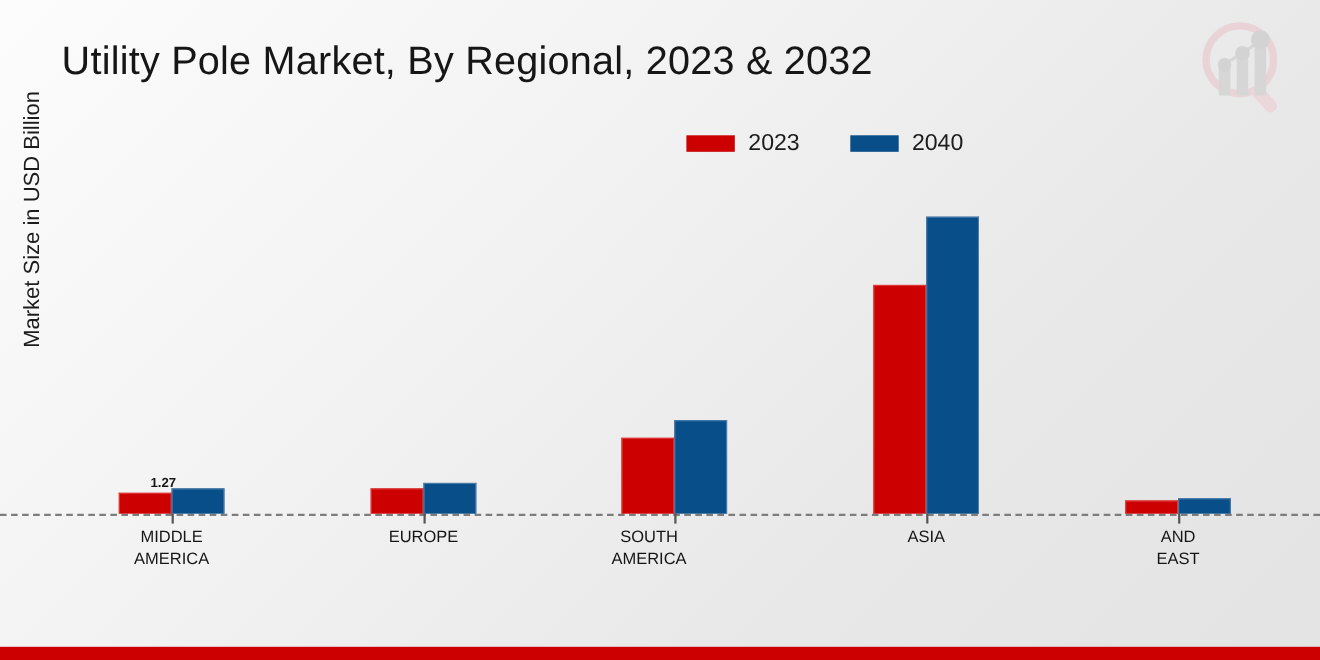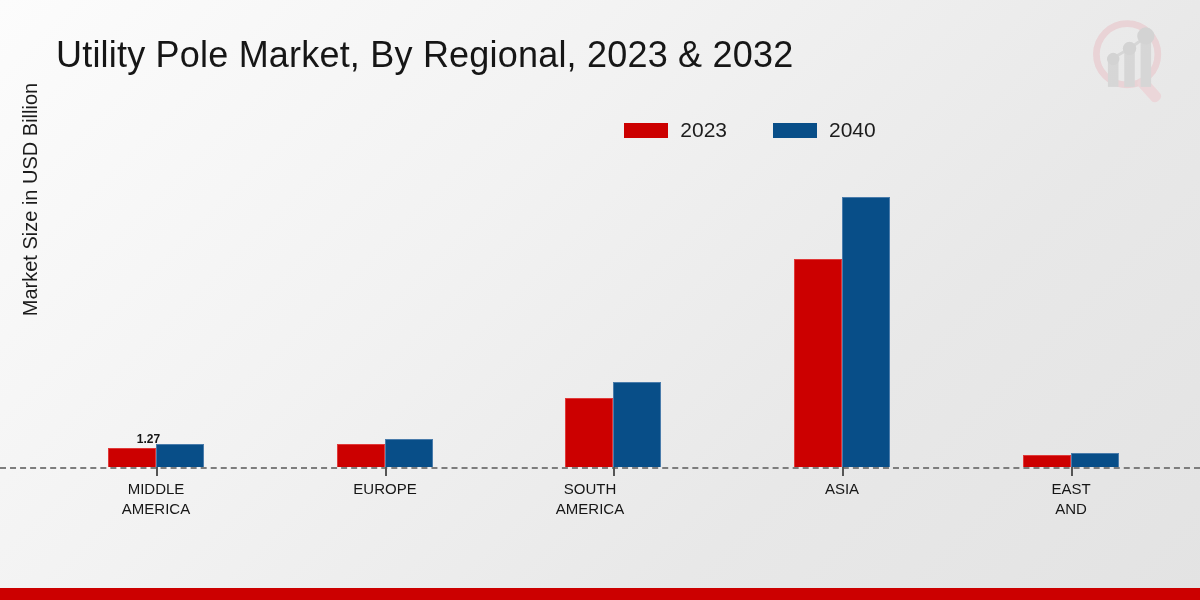--- a/index.html
+++ b/index.html
@@ -234,19 +234,19 @@
         <div>EUROPE</div>
       </div>
       <div class="cat-label" style="left: 590px;">
         <div>SOUTH</div>
         <div>AMERICA</div>
       </div>
       <div class="cat-label" style="left: 842px;">
         <div>ASIA</div>
       </div>
       <div class="cat-label" style="left: 1071px;">
+        <div>AND</div>
         <div>EAST</div>
-        <div>AND</div>
       </div>
     </div>
 
   <div id="bottom-band"></div>
 </div>
 
 </body></html>

